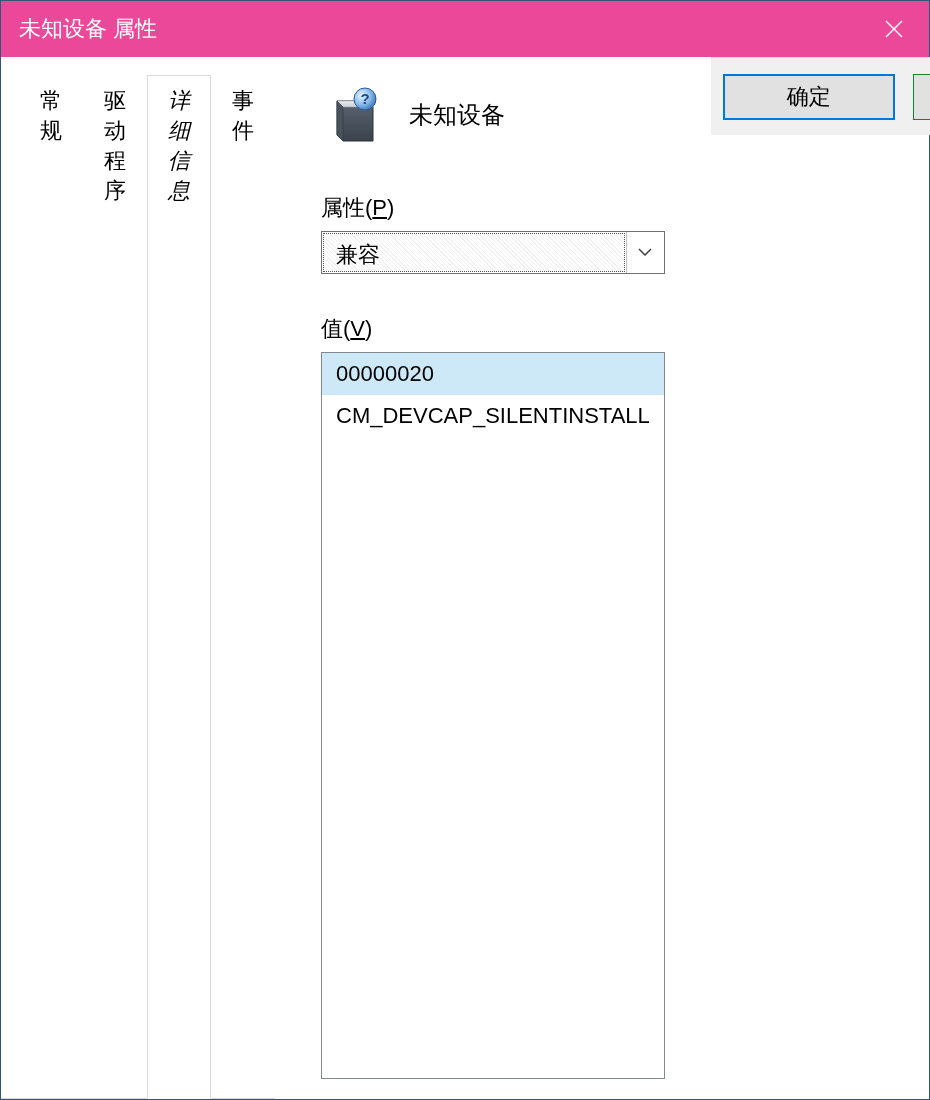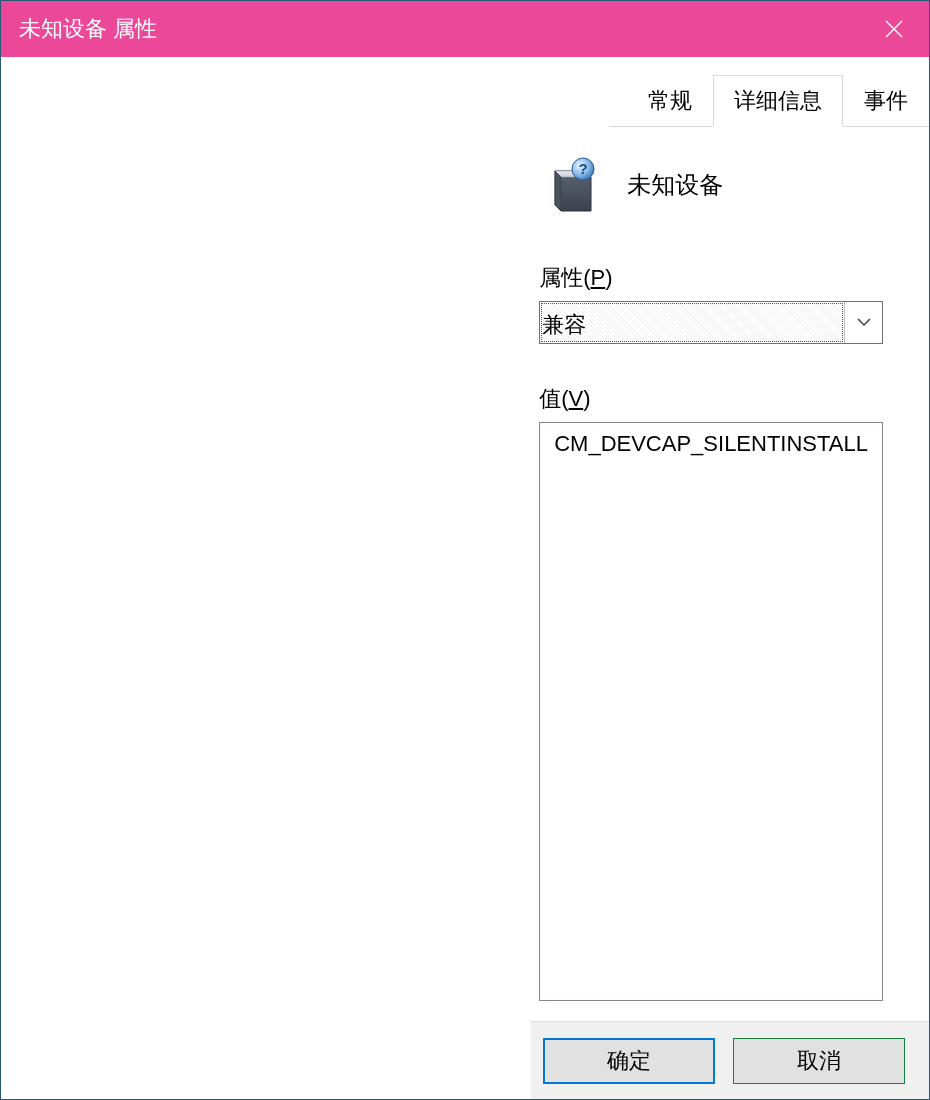--- a/index.html
+++ b/index.html
@@ -43,23 +43,22 @@
       cursor: pointer;
     }
     .close-btn svg {
       stroke: #ffffff;
       stroke-width: 1.5;
     }
     .content-area {
       flex: 1;
       background: #ffffff;
       display: flex;
-      flex-direction: column;
-      position: relative;
-      align-items: flex-end;
+      flex-direction: row;
+      position: relative;
     }
     .tabs {
       display: flex;
       padding-left: 18px;
       padding-top: 18px;
       border-bottom: 1px solid #d9d9d9;
       position: relative;
     }
     .tab {
       padding: 10px 20px;
@@ -70,20 +69,21 @@
       position: relative;
       background: transparent;
       color: #000000;
     }
     .tab.active {
       border: 1px solid #d9d9d9;
       border-bottom: 1px solid #ffffff;
       margin-bottom: -1px;
       background: #ffffff;
       z-index: 2;
+      font-style: italic;
     }
     .tab-content {
       flex: 1;
       padding: 30px 46px 20px 46px;
       display: flex;
       flex-direction: column;
       background: #ffffff;
     }
     .device-header {
       display: flex;
@@ -109,21 +109,21 @@
     }
     .combobox {
       display: flex;
       height: 43px;
       margin-bottom: 40px;
       border: 1px solid #707070;
     }
     .combobox-text {
       flex: 1;
       background: repeating-linear-gradient(45deg, #f2f2f2, #f2f2f2 1px, #ffffff 1px, #ffffff 3px);
-      padding: 6px 0;
+      padding: 6px 12px;
       font-size: 22px;
       border: 1px dotted #555555;
       margin: 1px;
     }
     .combobox-arrow {
       width: 38px;
       display: flex;
       align-items: center;
       justify-content: center;
       background: #ffffff;
@@ -182,20 +182,21 @@
       <svg width="20" height="20" viewBox="0 0 20 20">
         <line x1="2" y1="2" x2="18" y2="18"></line>
         <line x1="18" y1="2" x2="2" y2="18"></line>
       </svg>
     </div>
   </div>
 
   <div class="content-area">
     <div class="tabs">
       <div class="tab">常规</div>
+      <div class="tab">驱动程序</div>
       <div class="tab active">详细信息</div>
       <div class="tab">事件</div>
     </div>
 
     <div class="tab-content">
       <div class="device-header">
         <div class="device-icon">
           <svg width="52" height="56" viewBox="0 0 52 56">
             <defs>
               <linearGradient id="bodyGrad" x1="0" y1="0" x2="0" y2="1">
@@ -231,20 +232,21 @@
           <svg width="14" height="9" viewBox="0 0 14 9">
             <polyline points="1,1 7,7 13,1" fill="none" stroke="#404040" stroke-width="1.5"></polyline>
           </svg>
         </div>
       </div>
 
       <div class="section-label">
         <span>值(</span><span class="hotkey">V</span><span>)</span>
       </div>
       <div class="listbox">
+        <div class="listbox-item selected">00000020</div>
         <div class="listbox-item">CM_DEVCAP_SILENTINSTALL</div>
       </div>
     </div>
 
     <div class="button-bar">
       <button class="btn primary">确定</button>
       <button class="btn">取消</button>
     </div>
   </div>
 </div>

